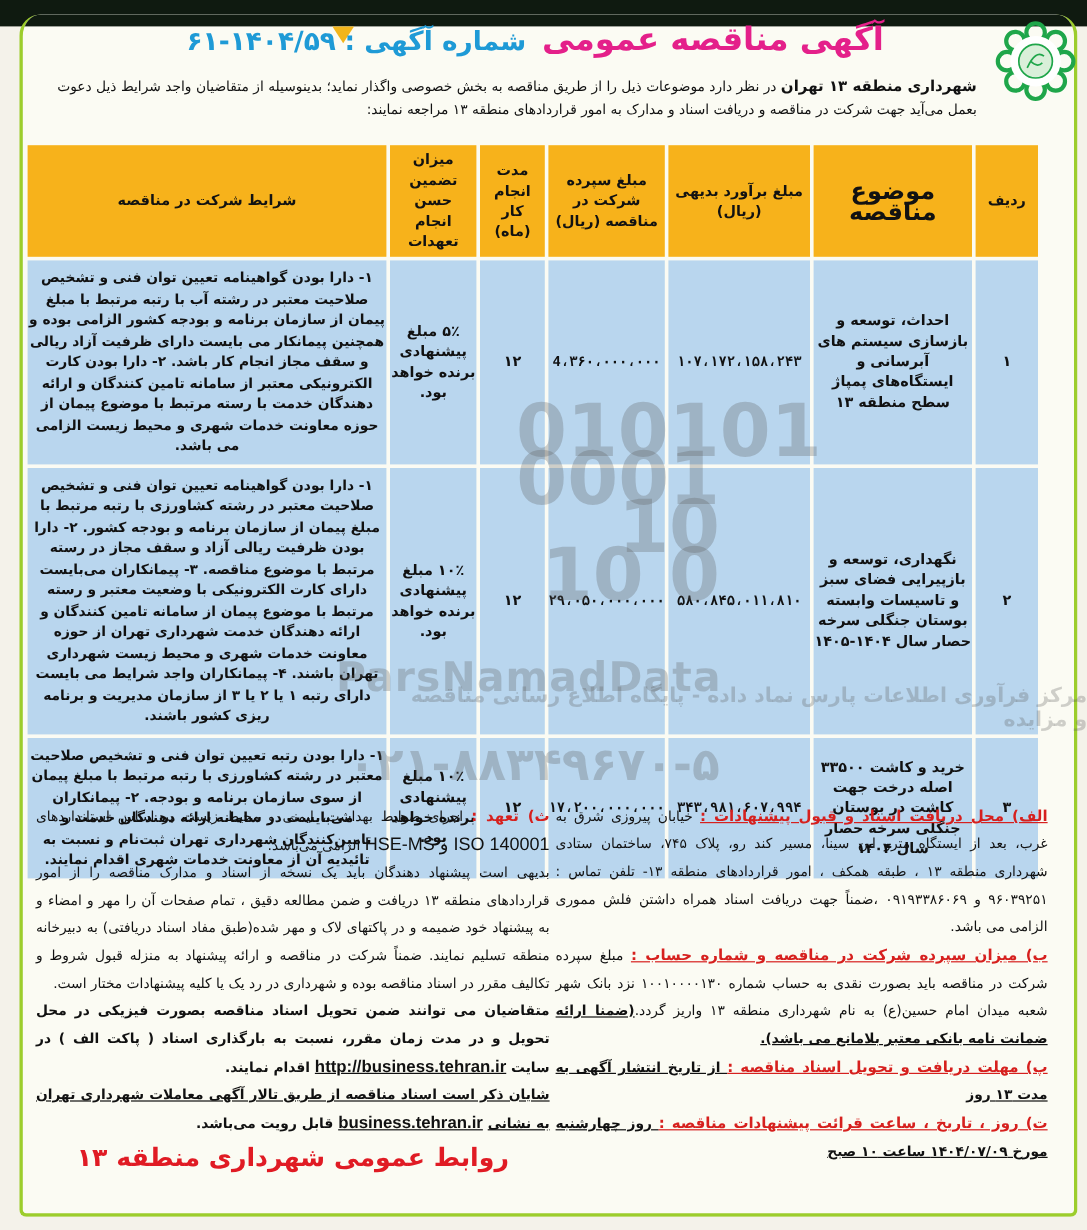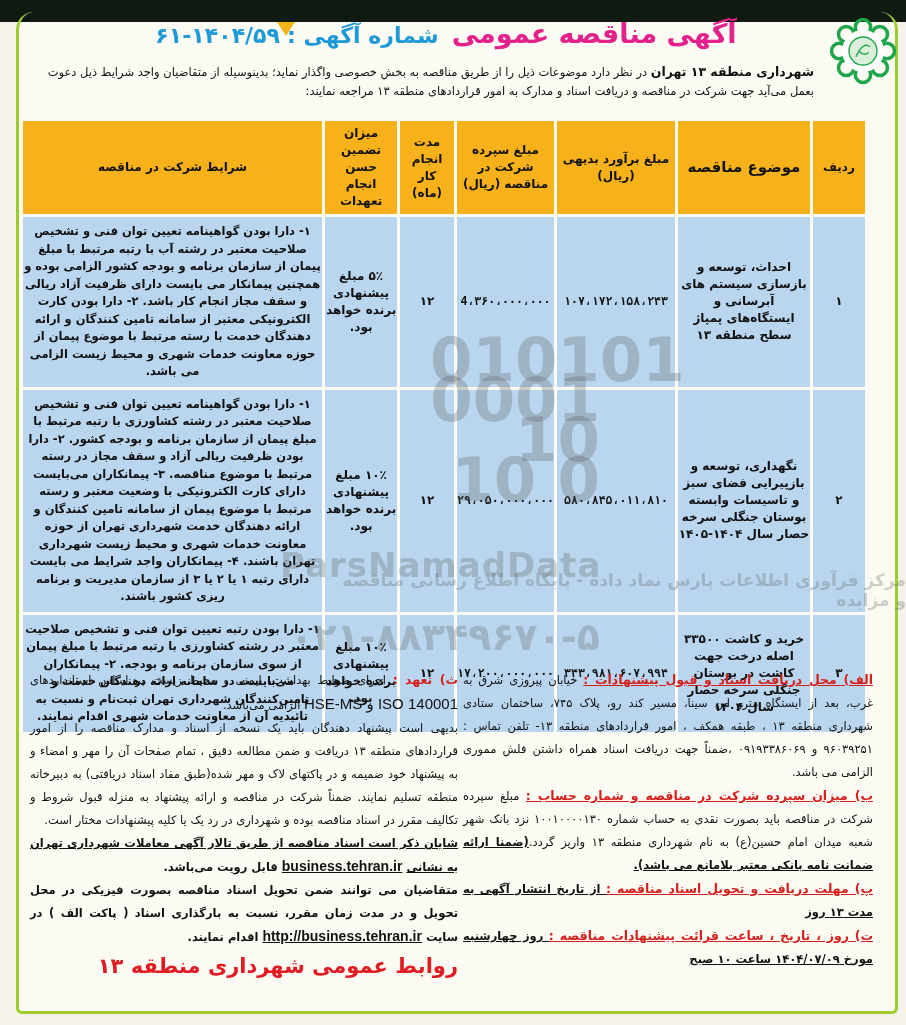--- a/index.html
+++ b/index.html
@@ -17,21 +17,21 @@
 
   .title { position: absolute; right: 110px; top: 18px; width: 700px; height: 40px; text-align: center; direction: rtl; white-space: nowrap; }
   .title .main { color: #e4208a; font-weight: bold; font-size: 27px; }
   .title .num { color: #1e9ad6; font-weight: bold; font-size: 22px; margin-right: 8px; }
 
   .intro { position: absolute; right: 92px; top: 62px; width: 790px; direction: rtl; font-size: 11.5px; line-height: 19px; color: #111; text-align: right; }
   .intro b { font-size: 12.5px; }
 
   table.tenders { position: absolute; left: 20px; top: 118px; width: 848px; border-collapse: separate; border-spacing: 3px; direction: rtl; }
   .tenders th { background: #f7b21b; color: #121212; font-weight: bold; font-size: 12px; line-height: 17px; height: 70px; text-align: center; vertical-align: middle; padding: 4px; }
-  .tenders th.big { font-size: 15px; text-align: center; }
+  .tenders th.big { font-size: 20px; text-align: center; }
   .tenders td { background: #b9d6ee; color: #111; font-size: 12px; line-height: 17px; text-align: center; vertical-align: middle; padding: 6px 0; font-weight: bold; }
   .tenders td.cond { text-align: center; font-size: 11.5px; line-height: 17.5px; }
   .tenders td.num { font-family: "DejaVu Sans Mono", monospace; font-size: 11.5px; direction: ltr; }
   .tenders tr.r1 td { height: 148px; }
   .tenders tr.r2 td { height: 200px; }
   .tenders tr.r3 td { height: 112px; }
 
   .wm { position: absolute; pointer-events: none; color: rgba(90,90,90,0.28); font-weight: bold; font-family: "DejaVu Sans", sans-serif; }
   .wm-bin { left: 430px; top: 340px; font-size: 61px; line-height: 40px; width: 170px; text-align: right; }
   .wm-name { left: 280px; top: 545px; font-size: 34px; letter-spacing: 1px; }
@@ -39,21 +39,21 @@
   .wm-phone { left: 290px; top: 615px; font-size: 38px; }
 
   .col-right { position: absolute; left: 463px; top: 668px; width: 410px; direction: rtl; text-align: justify; font-size: 11.5px; line-height: 23px; color: #111; }
   .col-left  { position: absolute; left: 30px; top: 668px; width: 428px; direction: rtl; text-align: justify; font-size: 11.5px; line-height: 23px; color: #111; }
   .lbl { color: #d6201e; font-weight: bold; font-size: 12.5px; text-decoration: underline; }
   .ul { text-decoration: underline; }
   .bold { font-weight: bold; }
   .latin { font-family: "Liberation Sans", sans-serif; font-size: 15px; direction: ltr; unicode-bidi: embed; }
   .link { font-family: "Liberation Sans", sans-serif; font-size: 14px; text-decoration: underline; color: #111; cursor: pointer; direction: ltr; unicode-bidi: embed; }
   p { margin: 0; }
-  .footer-sig { color: #e01b24; font-weight: bold; font-size: 21px; margin-top: 6px; text-align: right; }
+  .footer-sig { color: #e01b24; font-weight: bold; font-size: 21px; margin-top: 6px; text-align: center; }
 </style>
 </head>
 <body>
 
 <div class="frame-top"></div>
 <div class="frame">
   <div class="notch"></div>
 </div>
 
 <svg class="logo" viewBox="0 0 100 100">
@@ -145,21 +145,21 @@
   </p>
 </div>
 
 <div class="col-left">
   <p>
     <span class="lbl" style="text-decoration:none">ث) تعهد :</span><span> اجرای ضوابط بهداشت، ایمنی و محیط زیست بر اساس استانداردهای</span>
     <span class="latin">HSE-MS و ISO 140001</span><span> الزامی می‌باشد.</span>
   </p>
   <p>بدیهی است پیشنهاد دهندگان باید یک نسخه از اسناد و مدارک مناقصه را از امور قراردادهای منطقه ۱۳ دریافت و ضمن مطالعه دقیق ، تمام صفحات آن را مهر و امضاء و به پیشنهاد خود ضمیمه و در پاکتهای لاک و مهر شده(طبق مفاد اسناد دریافتی) به دبیرخانه منطقه تسلیم نمایند. ضمناً شرکت در مناقصه و ارائه پیشنهاد به منزله قبول شروط و تکالیف مقرر در اسناد مناقصه بوده و شهرداری در رد یک یا کلیه پیشنهادات مختار است.</p>
   <p class="bold">
+    <span>متقاضیان می توانند ضمن تحویل اسناد مناقصه بصورت فیزیکی در محل تحویل و در مدت زمان مقرر، نسبت به بارگذاری اسناد ( پاکت الف ) در سایت</span>
+    <span class="link">http://business.tehran.ir</span><span> اقدام نمایند.</span>
+  </p>
+  <p class="bold">
     <span class="ul">شایان ذکر است اسناد مناقصه از طریق تالار آگهی معاملات شهرداری تهران به نشانی</span>
     <span class="link">business.tehran.ir</span><span> قابل رویت می‌باشد.</span>
-  </p>
-  <p class="bold">
-    <span>متقاضیان می توانند ضمن تحویل اسناد مناقصه بصورت فیزیکی در محل تحویل و در مدت زمان مقرر، نسبت به بارگذاری اسناد ( پاکت الف ) در سایت</span>
-    <span class="link">http://business.tehran.ir</span><span> اقدام نمایند.</span>
   </p>
   <div class="footer-sig">روابط عمومی شهرداری منطقه ۱۳</div>
 </div>
 
 </body></html>

